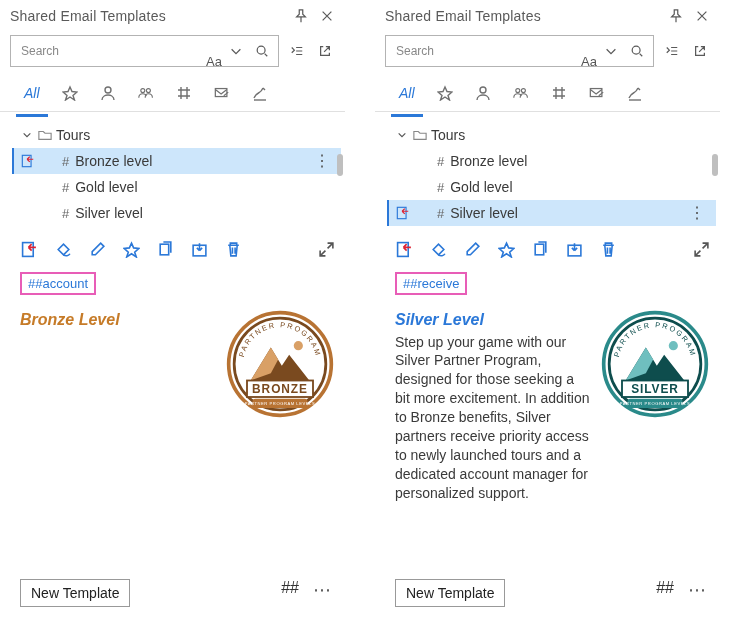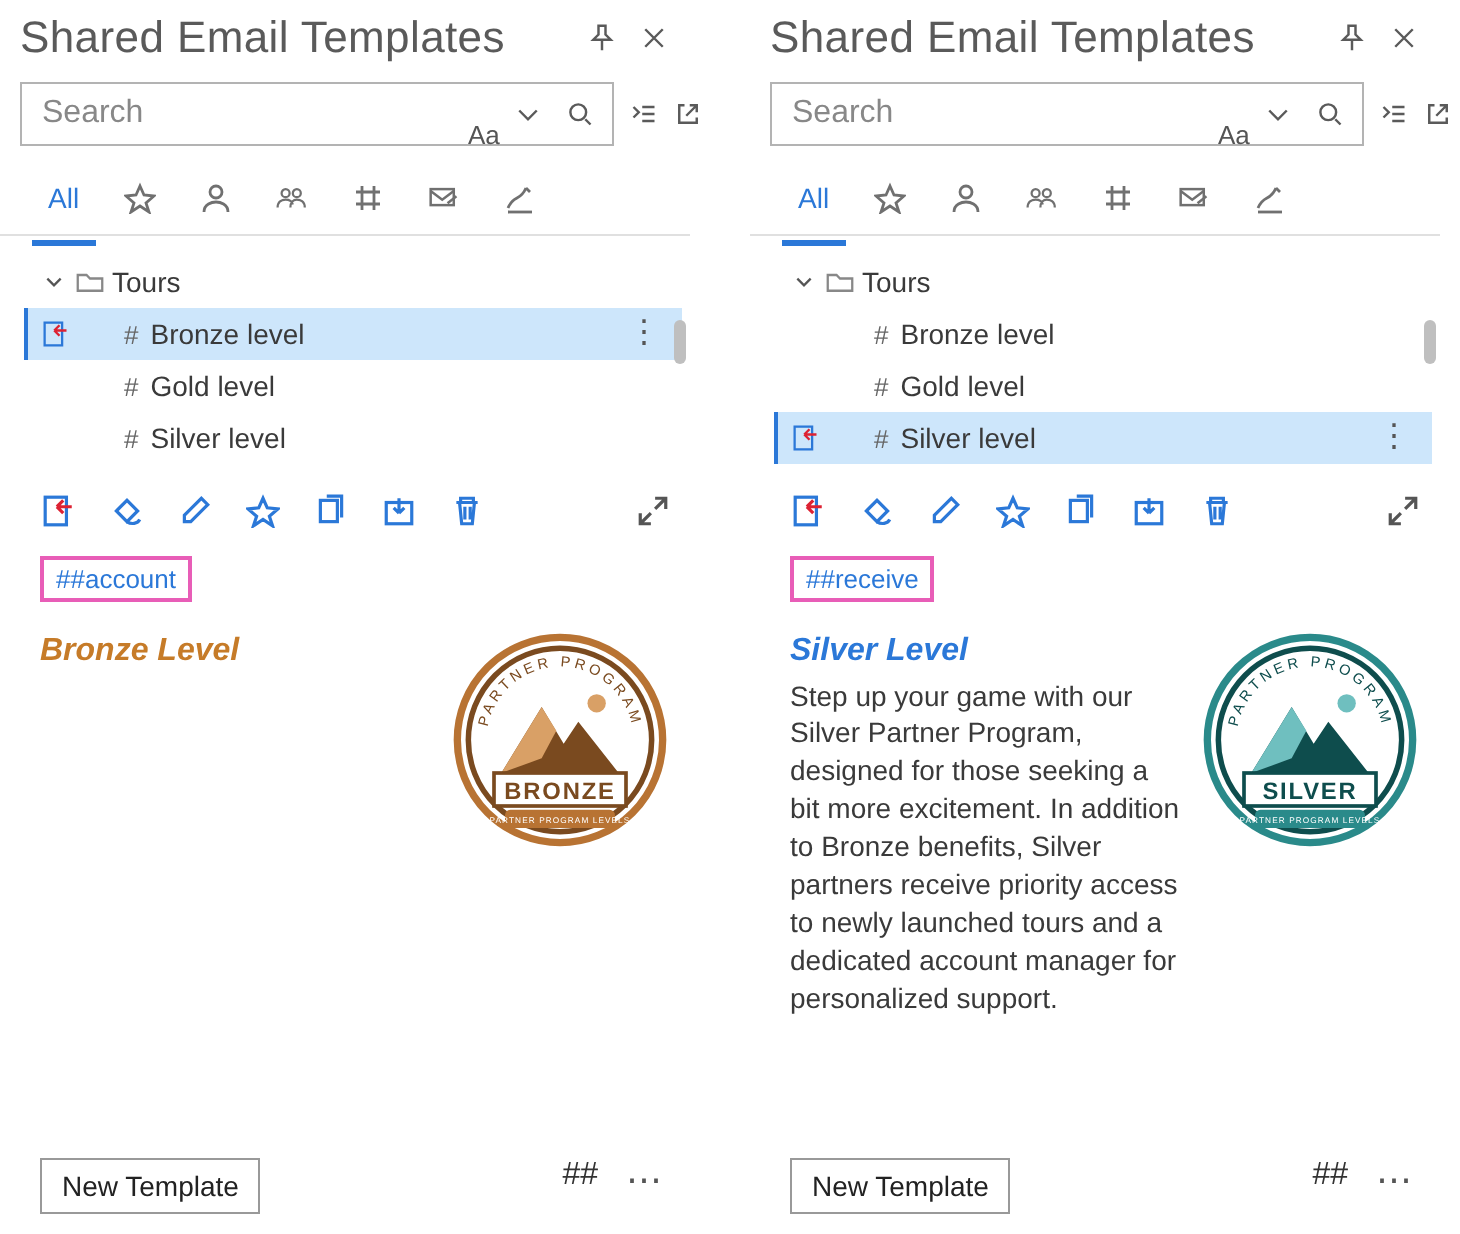--- a/index.html
+++ b/index.html
@@ -24,21 +24,21 @@
     display: flex;
     flex-direction: column;
     color: #3a3a3a;
   }
   .panel-header {
     display: flex;
     align-items: center;
     padding: 6px 4px 3px 10px;
   }
   .panel-title {
-    font-size: 22px;
+    font-size: 14px;
     color: #5a5a5a;
     letter-spacing: .2px;
     flex: 1;
   }
   .header-icons {
     display: flex;
     gap: 6px;
     margin-right: 4px;
   }
   .icon-btn {
@@ -62,21 +62,21 @@
     align-items: center;
     border: 1px solid #b3b3b3;
     height: 30px;
     padding: 0 6px 0 8px;
     background: #fff;
   }
   .search-input {
     flex: 1;
     border: none;
     outline: none;
-    font-size: 16px;
+    font-size: 12px;
     color: #333;
     background: transparent;
   }
   .search-input::placeholder { color: #888; }
   .aa {
     font-size: 13px;
     color: #555;
     padding: 0 4px;
     margin-top: 20px;
   }
@@ -95,20 +95,21 @@
     font-size: 14px;
     color: #707070;
     padding: 4px 2px 6px 2px;
     position: relative;
     height: 100%;
     display: flex;
     align-items: center;
   }
   .tab.active {
     color: #2b78d8;
+    font-style: italic;
   }
   .tab.active::after {
     content: "";
     position: absolute;
     bottom: -1px; left: -6px; right: -6px;
     height: 3px;
     background: #2b78d8;
   }
   .tab svg { width:16px; height:16px; stroke:#707070; fill:none; stroke-width:1.4; }
   .tree {

